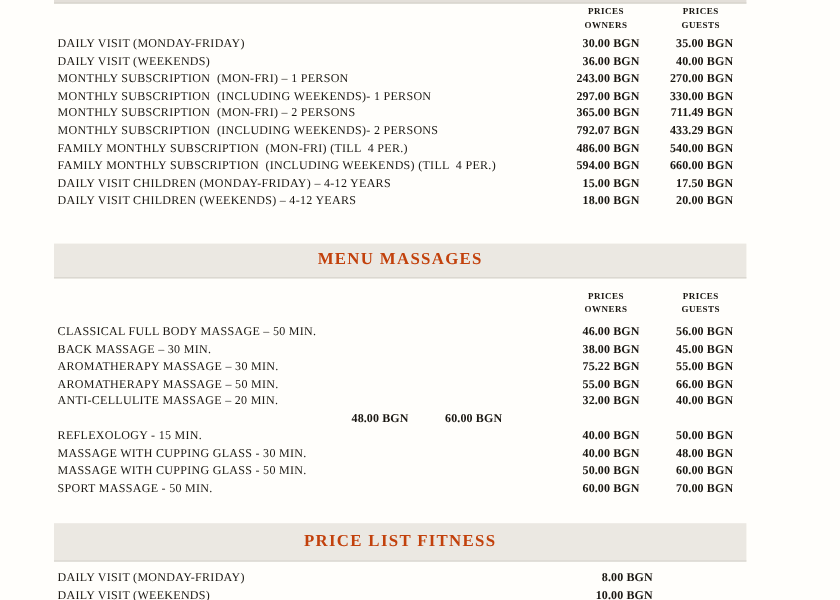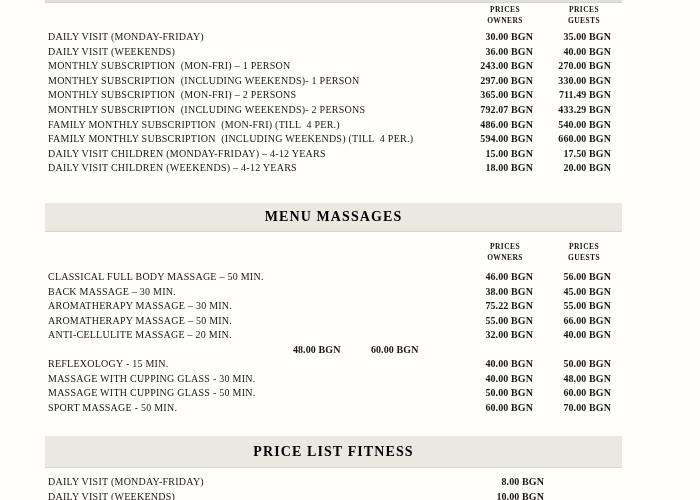--- a/index.html
+++ b/index.html
@@ -15,21 +15,21 @@
   }
   .sec{position:absolute;left:48px;width:574px;}
   .sec-0{top:1px;}
   .sec-1{top:203px;}
   .sec-2{top:436px;}
 
   .band{
     height:28px;line-height:28px;margin-left:-3px;margin-right:0;
     background:#ebe8e2;border-bottom:1px solid #d8d4cd;
     text-align:center;font-weight:bold;font-size:14px;
-    letter-spacing:1.1px;color:#000000;
+    letter-spacing:1.1px;color:#c2410c;
   }
   .sec-2 .band{height:31px;line-height:31px;}
 
   .col-headers{
     display:flex;justify-content:flex-end;align-items:flex-start;
     padding:3px 2px 0 0;height:23px;
   }
   .sec-1 .col-headers{margin-top:6px;}
   .colh{
     width:72px;display:flex;flex-direction:column;text-align:center;

